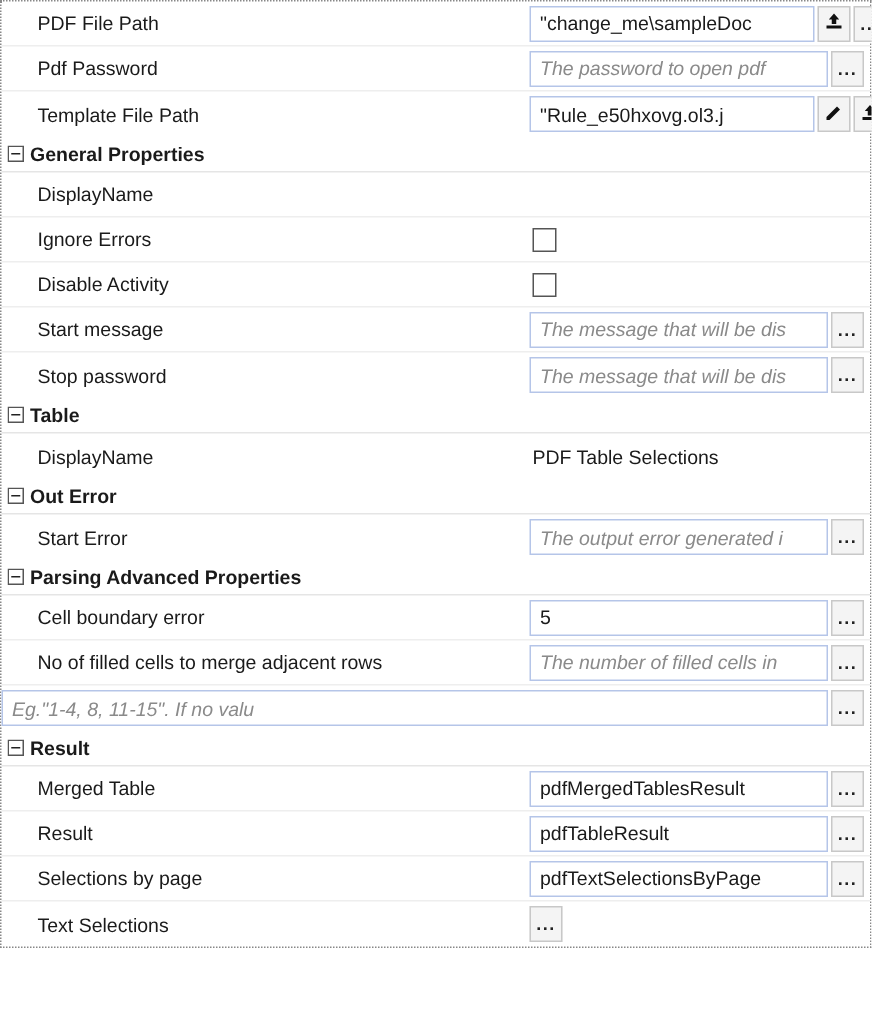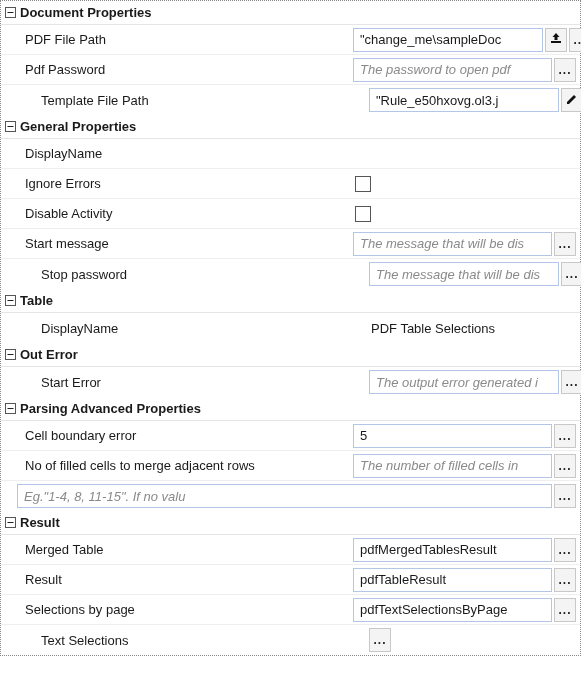--- a/index.html
+++ b/index.html
@@ -32,21 +32,21 @@
     align-items: center;
     justify-content: center;
   }
   .group-header .toggle svg { display:block; }
   .row {
     display: flex;
     align-items: center;
     min-height: 30px;
     border-bottom: 1px solid #eee;
   }
-  .row:last-child { border-bottom: none; margin-left: 16px; }
+  .row:last-child { border-bottom: none; }
   .label-cell {
     flex: 0 0 352px;
     padding: 4px 4px 4px 24px;
     display:flex;
     align-items:center;
   }
   .value-cell {
     flex: 1 1 auto;
     display: flex;
     align-items: center;
@@ -100,29 +100,20 @@
   }
   .plain-text {
     padding-left: 2px;
   }
   .group-body {}
 </style>
 </head>
 <body>
 
 <div class="panel" id="panel">
-    <div class="group-header">
-      <span class="toggle">
-        <svg width="11" height="11" viewBox="0 0 11 11">
-          <rect x="0.5" y="0.5" width="10" height="10" fill="#fff" stroke="#555"></rect>
-          <line x1="2.5" y1="5.5" x2="8.5" y2="5.5" stroke="#222" stroke-width="1"></line>
-        </svg>
-      </span>
-      <span>Document Properties</span>
-    </div>
     <div class="group-body">
       <div class="row">
         <div class="label-cell">PDF File Path</div>
         <div class="value-cell">
           <input type="text" class="text-input" value="&quot;change_me\sampleDoc" style="">
           <div class="btn">
             <span><svg width="14" height="14" viewBox="0 0 14 14">
                 <path d="M7 2 L3.5 6 H5.5 V9 H8.5 V6 H10.5 Z" fill="#111"></path>
                 <rect x="2" y="10" width="10" height="2" fill="#111"></rect>
               </svg></span>

